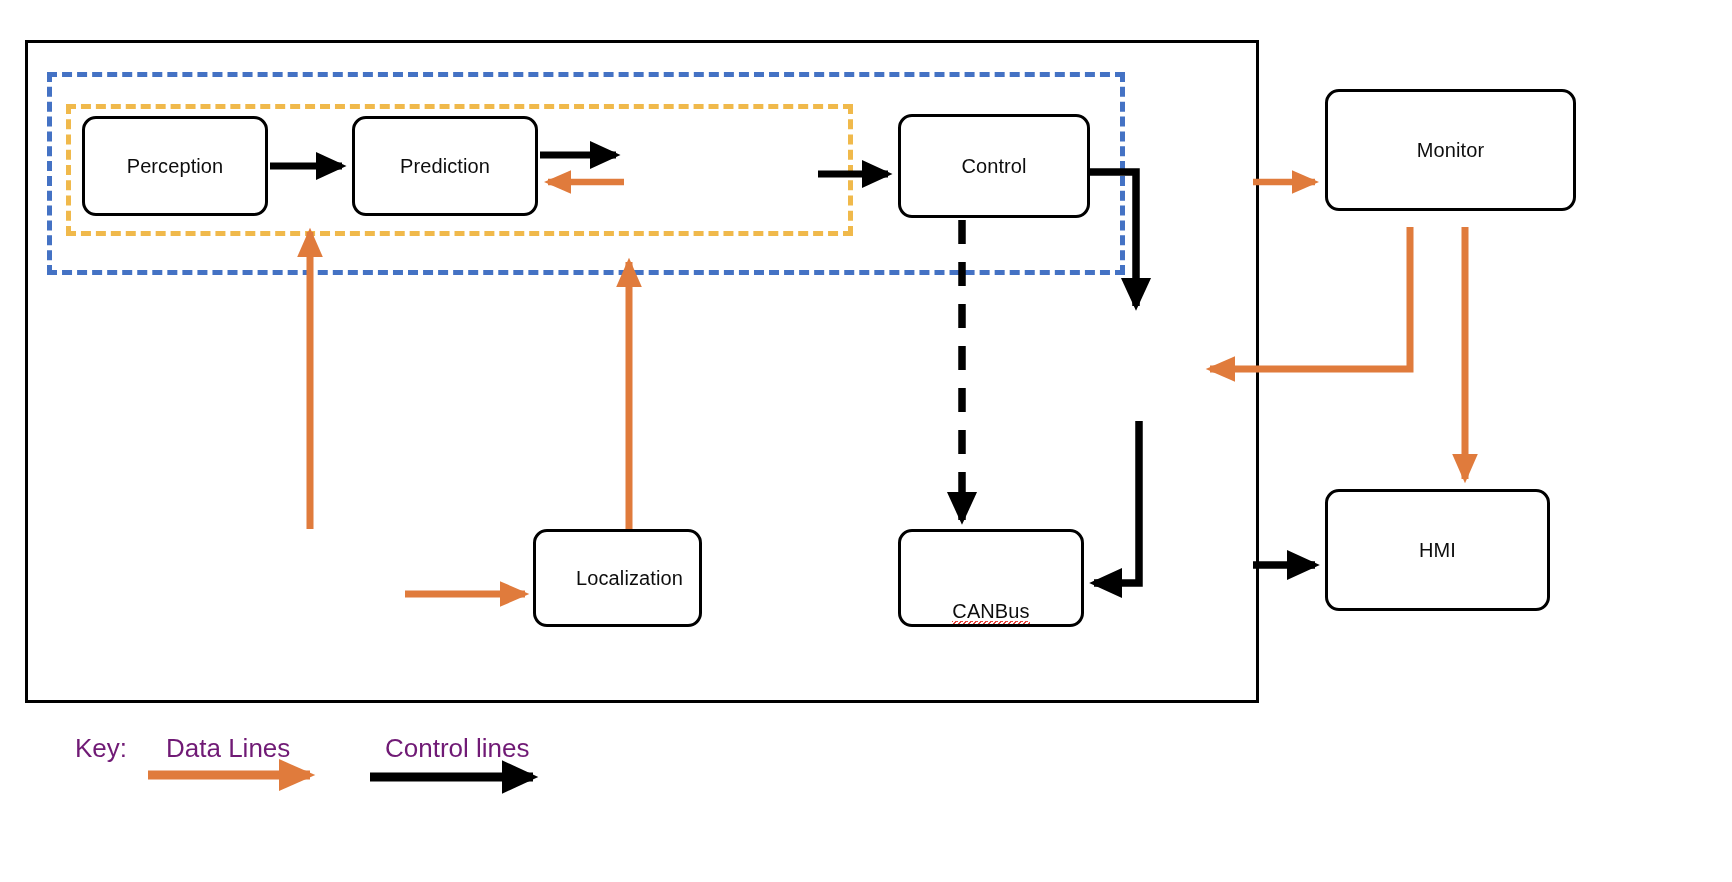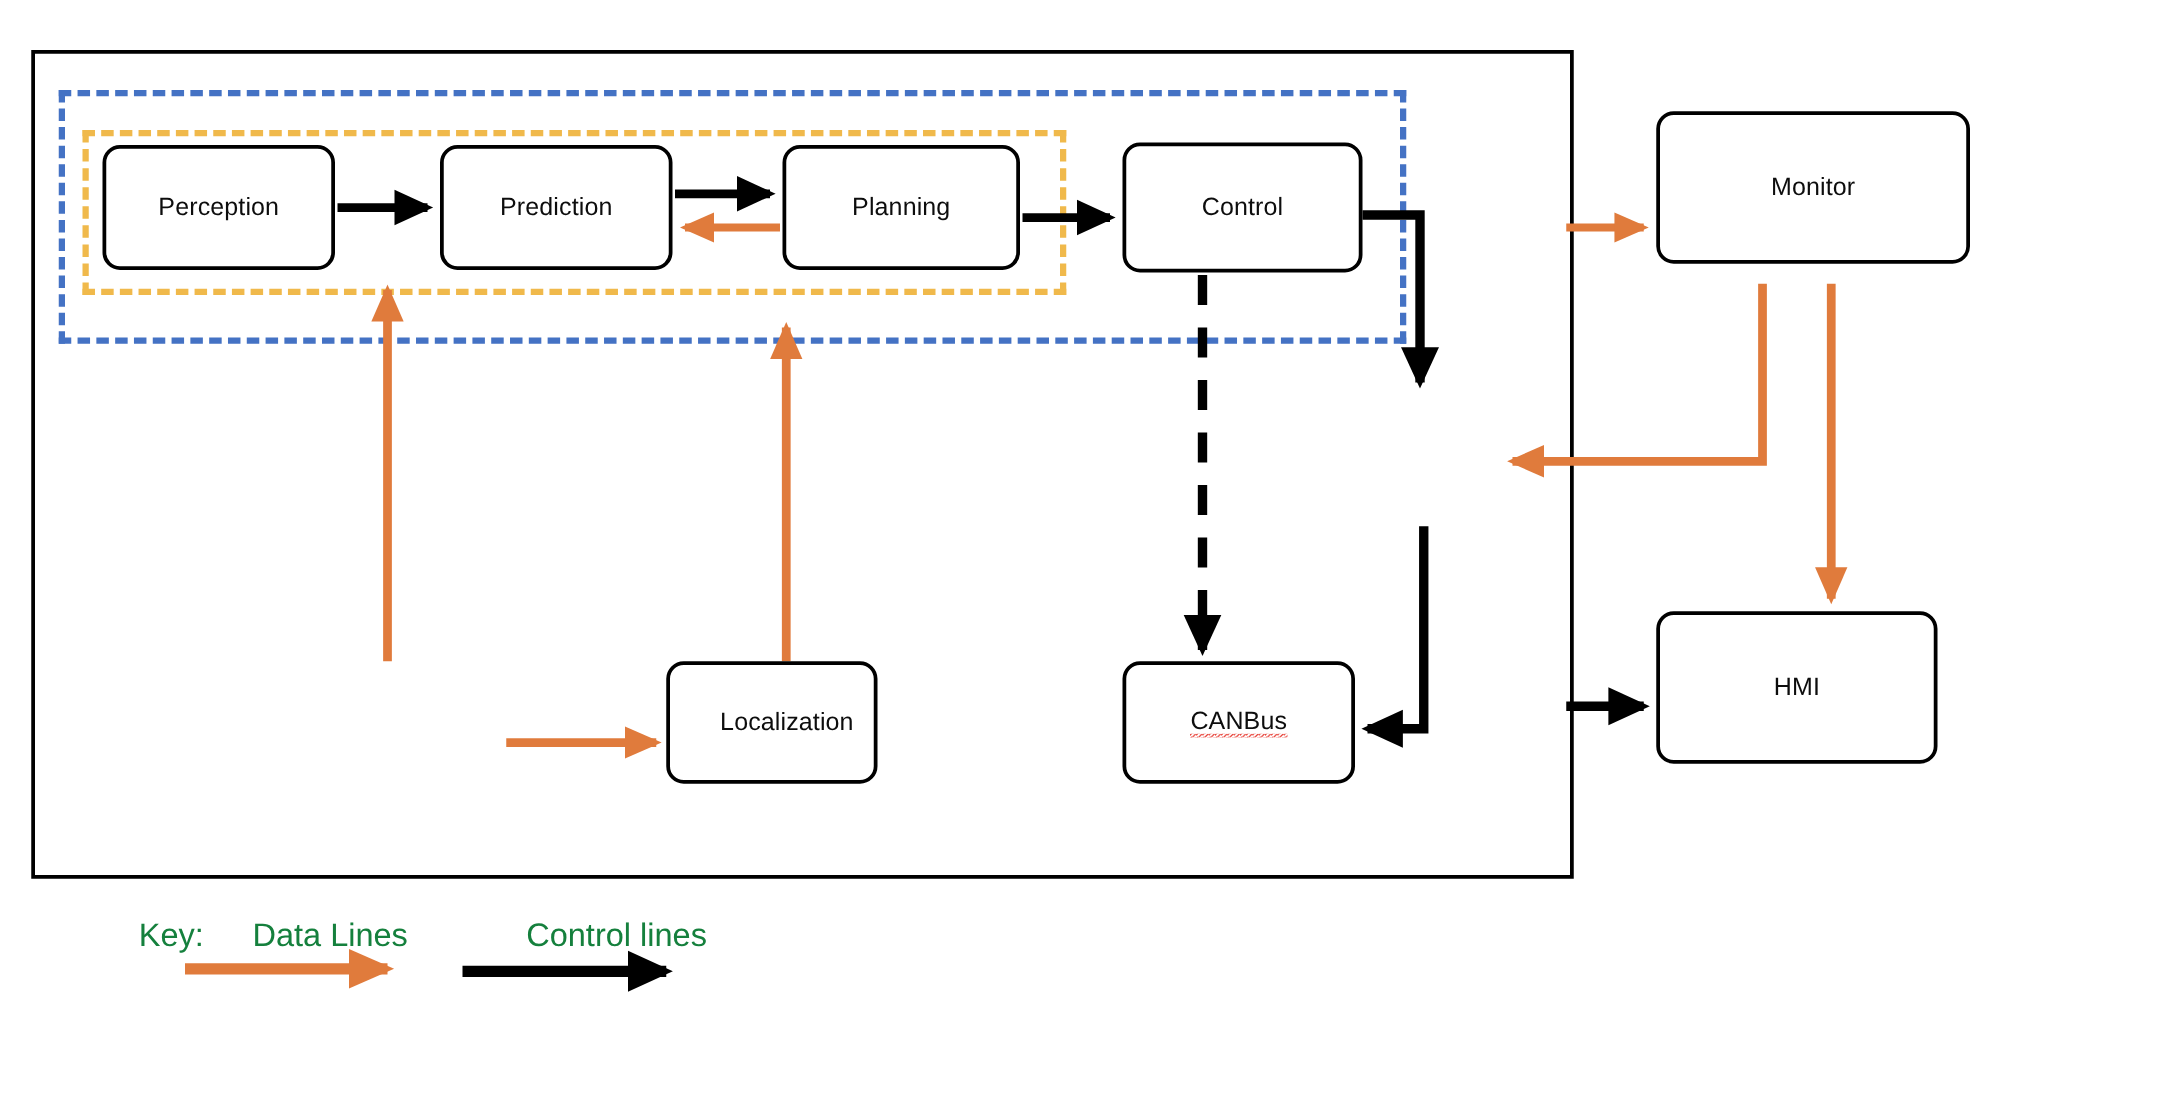--- a/index.html
+++ b/index.html
@@ -76,23 +76,22 @@
     background-size: 5px 3px;
     background-position: left bottom;
   }
   
   .key-area {
     position: absolute;
   }
   .key-text {
     position: absolute;
     font-size: 26px;
-    color: #15803d;
+    color: #701a75;
     white-space: nowrap;
-    margin-left: 36px;
   }
 </style>
 </head>
 <body>
 
 <div id="stage">
 
   <div class="system-container" style="left:25px; top:40px; width:1228px; height:657px;"></div>
 
   <div class="group-frame blue" style="left:47px; top:72px; width:1068px; height:193px;"></div>
@@ -148,39 +147,36 @@
   </svg>
 
   <div class="node" style="left:82px; top:116px; width:186px; height:100px;">
     <span class="node-label">Perception</span>
   </div>
 
   <div class="node" style="left:352px; top:116px; width:186px; height:100px;">
     <span class="node-label">Prediction</span>
   </div>
 
-  <div class="node" style="left:626px; top:116px; width:190px; height:100px;">
-    <span class="node-label">Planning</span>
-  </div>
 
   <div class="node" style="left:898px; top:114px; width:192px; height:104px;">
     <span class="node-label">Control</span>
   </div>
 
   <div class="node" style="left:1325px; top:89px; width:251px; height:122px;">
     <span class="node-label">Monitor</span>
   </div>
 
 
 
   <div class="node" style="left:533px; top:529px; width:169px; height:98px;padding-left:24px;">
     <span class="node-label">Localization</span>
   </div>
 
-  <div class="node misspelled" style="left:898px; top:529px; width:186px; height:98px;">
+  <div class="node misspelled" style="left:898px; top:529px; width:186px; height:98px;align-items:flex-end;">
     <span class="node-label">CANBus</span>
   </div>
 
   <div class="node" style="left:1325px; top:489px; width:225px; height:122px;">
     <span class="node-label">HMI</span>
   </div>
 
   <div class="key-area" style="left:0; top:0; width:1732px; height:882px;">
     <span class="key-text" style="left:75px; top:733px;">Key:</span>
     <span class="key-text" style="left:166px; top:733px;">Data Lines</span>

